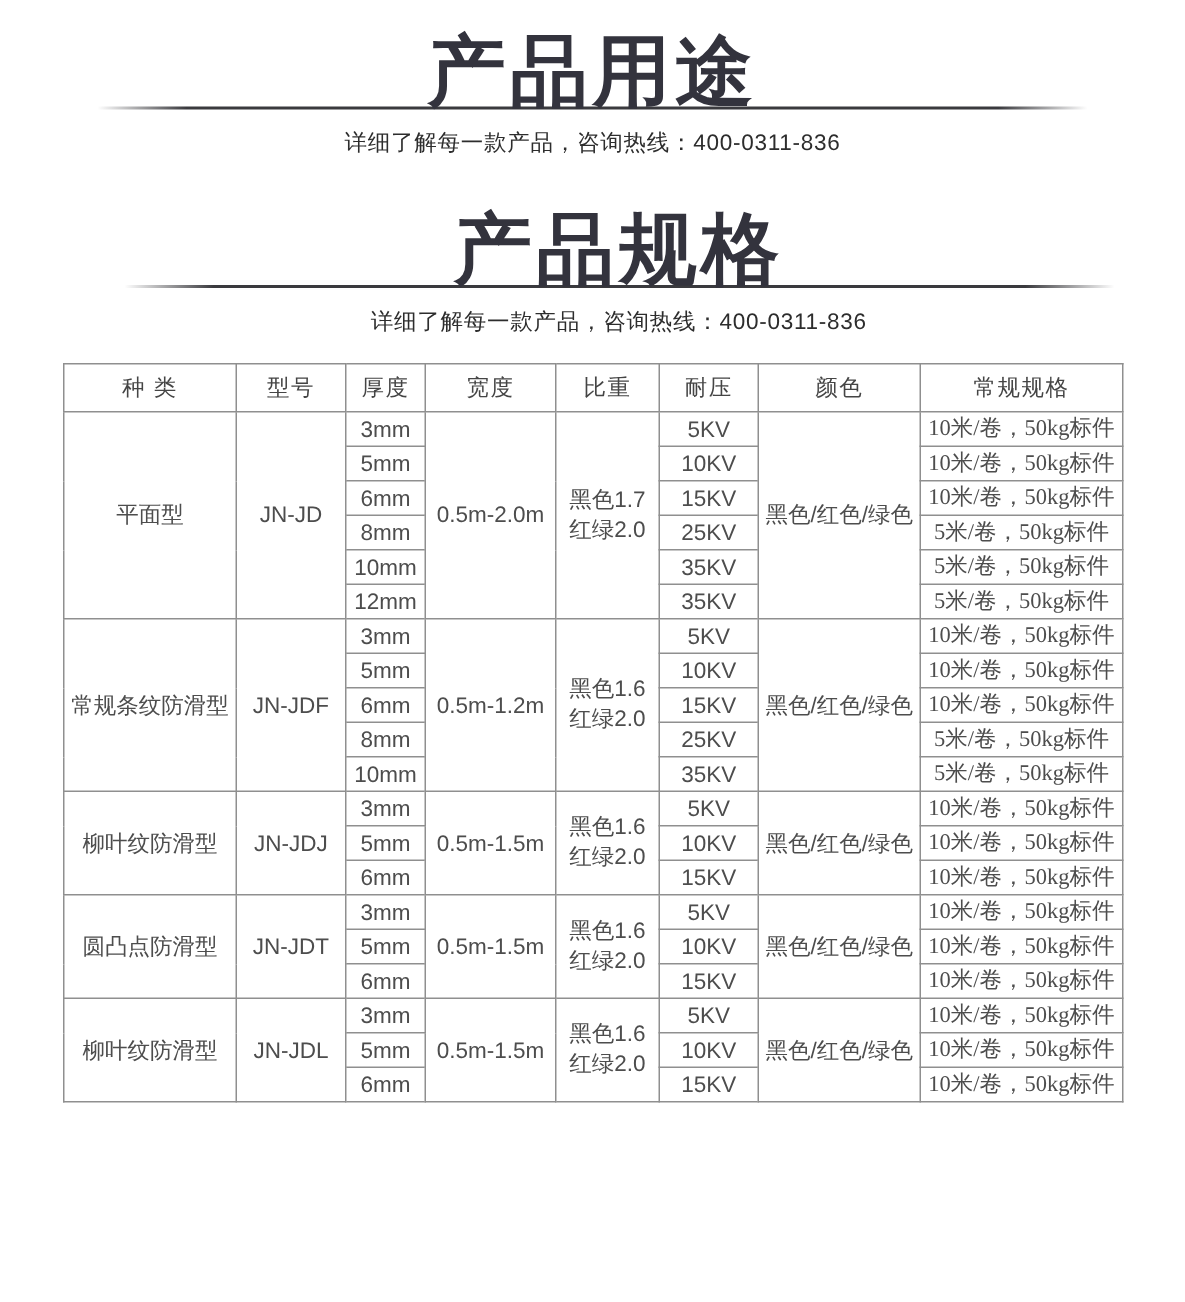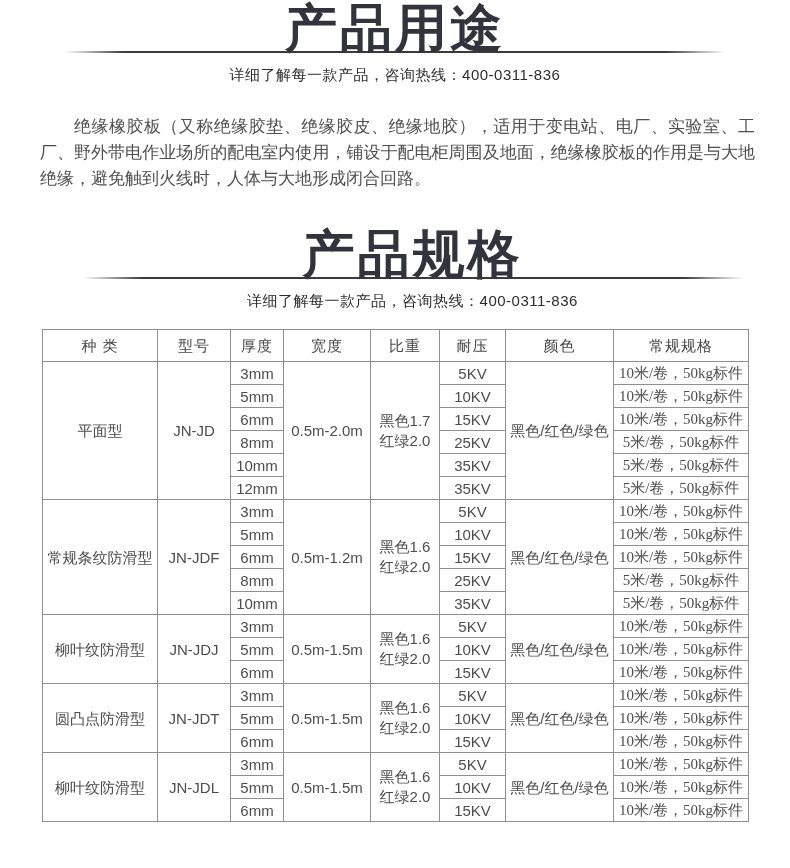--- a/index.html
+++ b/index.html
@@ -1,20 +1,20 @@
 <!DOCTYPE html>
 <html><head>
 <meta charset="utf-8">
 <style>
   html,body { margin:0; padding:0; background:#ffffff; }
   body { width:790px; font-family:"Liberation Sans","DejaVu Sans",sans-serif; -webkit-font-smoothing:antialiased; }
   .page { width:790px; background:#fff; }
 
   .section-header { text-align:center; }
-  .section-header.first { }
+  .section-header.first { padding-top:20px; }
   .section-header.second { padding-top:34px;margin-left:35px; }
 
   .big-title {
     margin:0; text-align:center;
     font-size:52px; font-weight:900; color:#33333d;
     letter-spacing:3px; line-height:1.08;
     font-family:"DejaVu Sans","Liberation Sans",sans-serif;
   }
   .rule {
     height:2px; width:660px; margin:-5px auto 0 auto;
@@ -62,21 +62,20 @@
 <body>
 
 <div class="page">
 
   <div class="section-header first">
     <h1 class="big-title">产品用途</h1>
     <div class="rule"></div>
     <p class="hotline">详细了解每一款产品，咨询热线：400-0311-836</p>
   </div>
 
-  <p class="intro">绝缘橡胶板（又称绝缘胶垫、绝缘胶皮、绝缘地胶），适用于变电站、电厂、实验室、工厂、野外带电作业场所的配电室内使用，铺设于配电柜周围及地面，绝缘橡胶板的作用是与大地绝缘，避免触到火线时，人体与大地形成闭合回路。</p>
 
   <div class="section-header second">
     <h1 class="big-title">产品规格</h1>
     <div class="rule"></div>
     <p class="hotline">详细了解每一款产品，咨询热线：400-0311-836</p>
   </div>
 
   <table class="spec">
     <colgroup>
       <col class="w-type">

